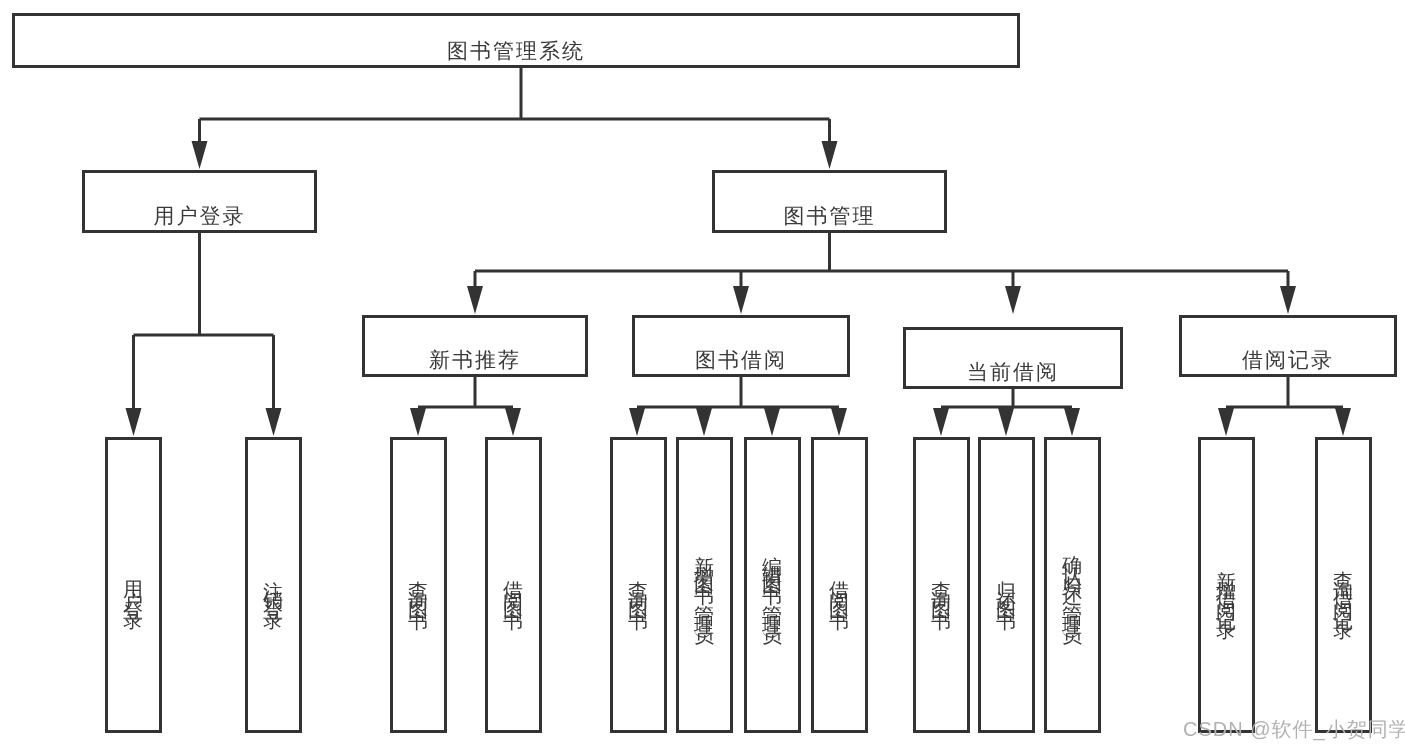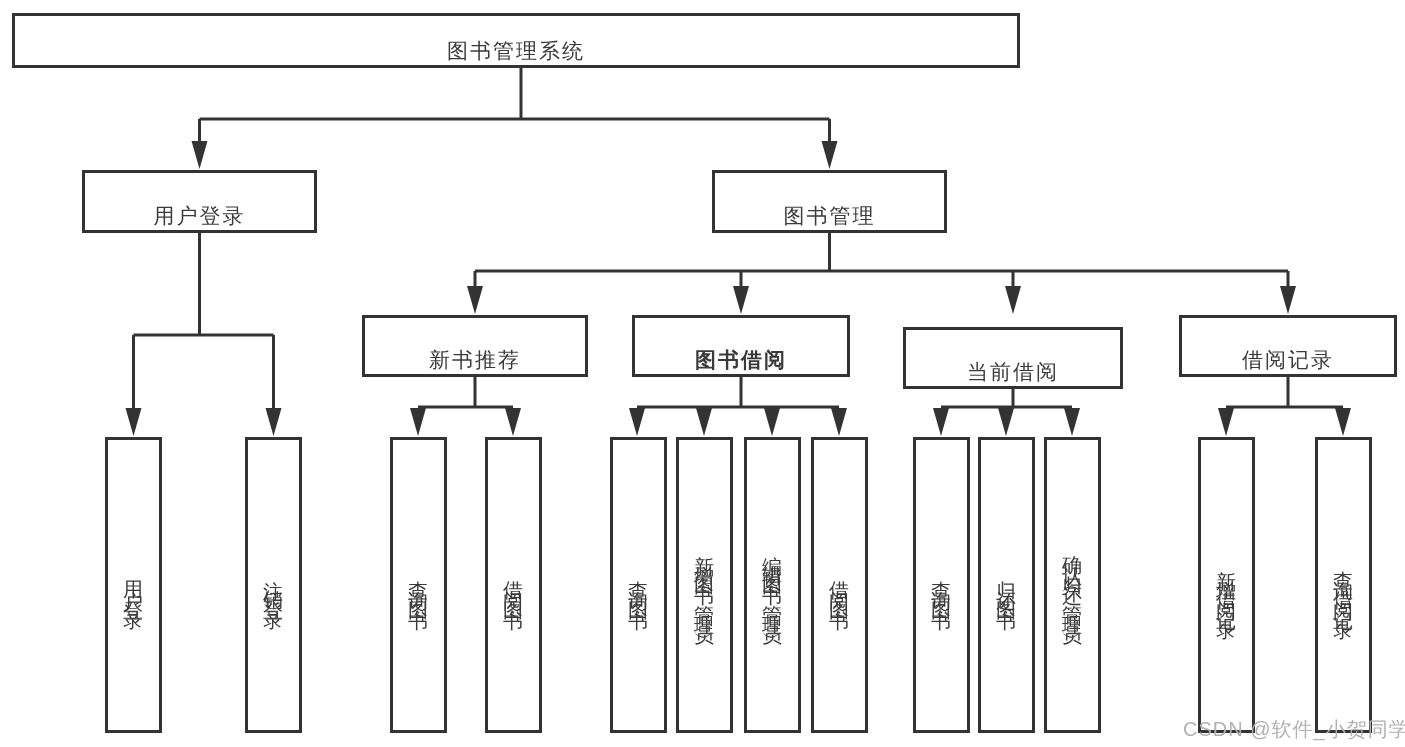--- a/index.html
+++ b/index.html
@@ -12,21 +12,21 @@
     position:absolute;border:3px solid #333333;background:#ffffff;
     display:flex;align-items:flex-end;justify-content:center;
     box-sizing:border-box;color:#3a3a3a;z-index:2;
   }
   .hlabel{font-size:21px;letter-spacing:2px;white-space:nowrap;}
   .root{left:12px;top:13px;width:1008px;height:55px;}
   .n-user-login{left:82px;top:170px;width:235px;height:63px;}
   .n-book-mgmt{left:712px;top:170px;width:235px;height:63px;}
   .l3{top:315px;height:62px;}
   .n-newbook{left:362px;width:226px;}
-  .n-borrowing{left:632px;width:218px;font-weight:bold;}
+  .n-borrowing{left:632px;width:218px;}
   .n-current{left:903px;width:220px;margin-top:12px;}
   .n-records{left:1179px;width:218px;}
   .leaf{
     position:absolute;top:437px;width:57px;height:296px;
     border:3px solid #333333;background:#ffffff;
     display:flex;align-items:center;justify-content:center;
     box-sizing:border-box;z-index:2;
   }
   .vtext{
     writing-mode:vertical-rl;text-orientation:mixed;

